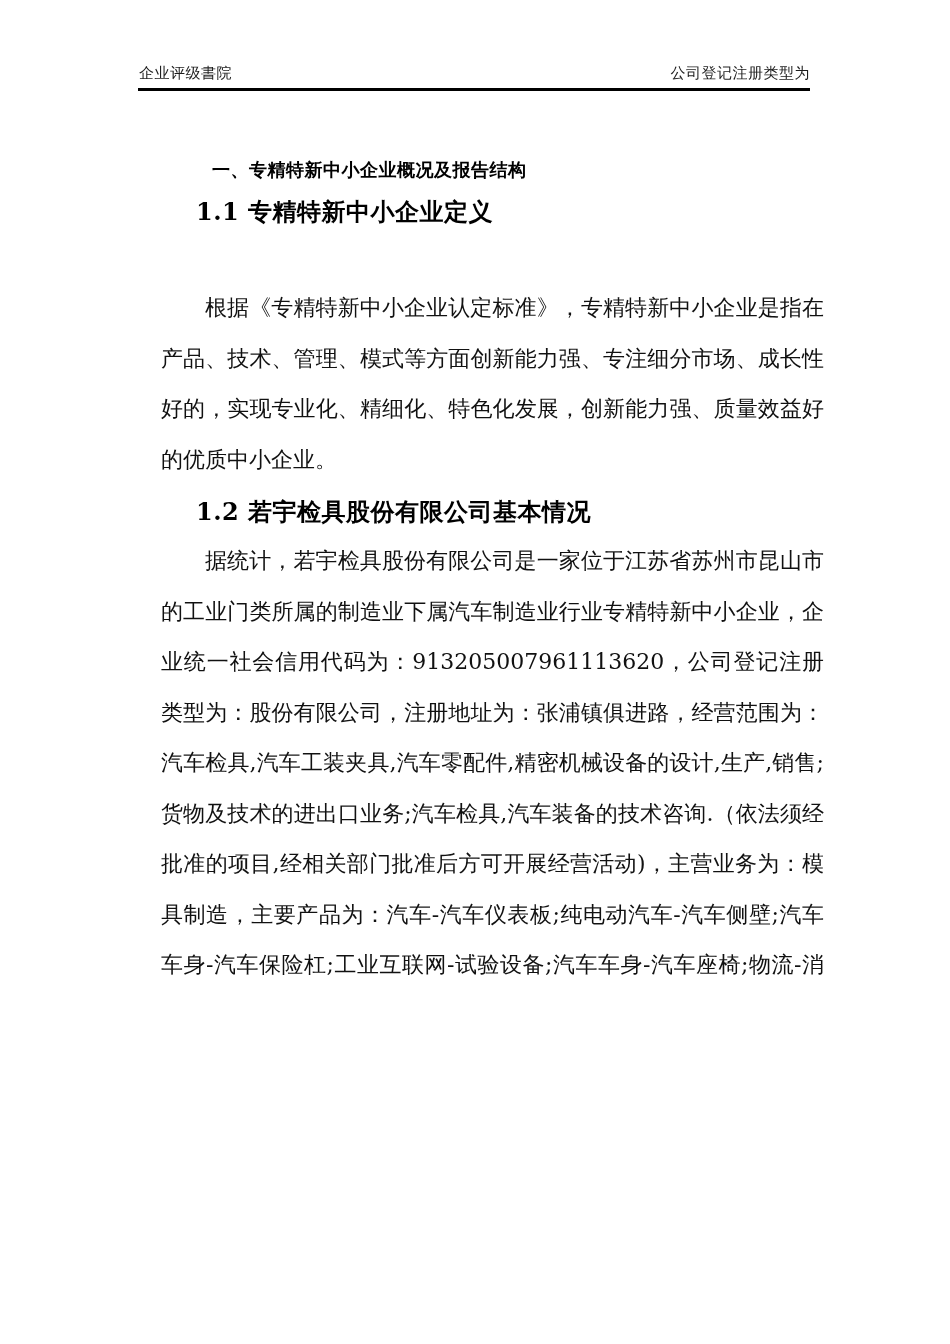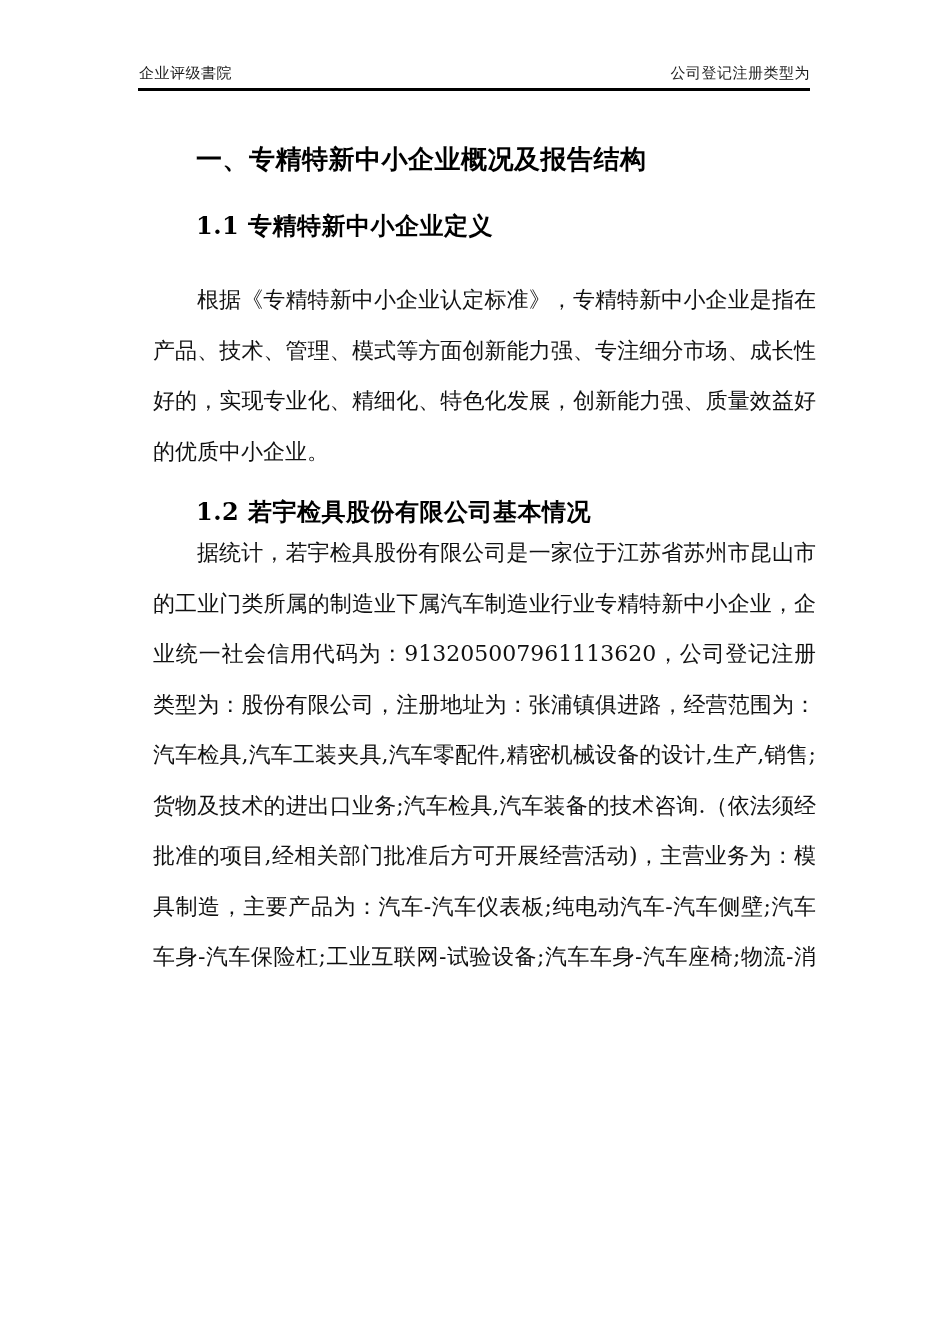--- a/index.html
+++ b/index.html
@@ -33,46 +33,46 @@
     left: 138px;
     top: 88px;
     width: 672px;
     height: 3px;
     background: #000000;
   }
   .section-title {
     position: absolute;
     left: 196px;
     top: 142px;
-    margin: 0;
+    margin: 16px;
     font-family: "DejaVu Serif", "Liberation Serif", serif;
-    font-size: 26px;
+    font-size: 18px;
     font-weight: bold;
     color: #000000;
     letter-spacing: 0.5px;
     white-space: nowrap;
   }
   .subsection-title {
     position: absolute;
     left: 196px;
     margin: 0;
     font-family: "DejaVu Serif", "Liberation Serif", serif;
     font-size: 24px;
     font-weight: bold;
     color: #000000;
     letter-spacing: 0.5px;
     white-space: nowrap;
   }
-  .subsection-title.first { top: 210px; }
+  .subsection-title.first { top: 196px; }
   .subsection-title.second { top: 484px; margin-top: 12px; }
   .body-paragraph {
     position: absolute;
     left: 145px;
     width: 663px;
-    margin: 8px;
+    margin: 16px;
     font-family: "DejaVu Serif", "Liberation Serif", serif;
     font-size: 22px;
     line-height: 50.5px;
     color: #111111;
     text-align: justify;
     text-indent: 44px;
   }
   .body-paragraph.first { top: 267px; }
   .body-paragraph.second { top: 520px; }
   .page-footer {

